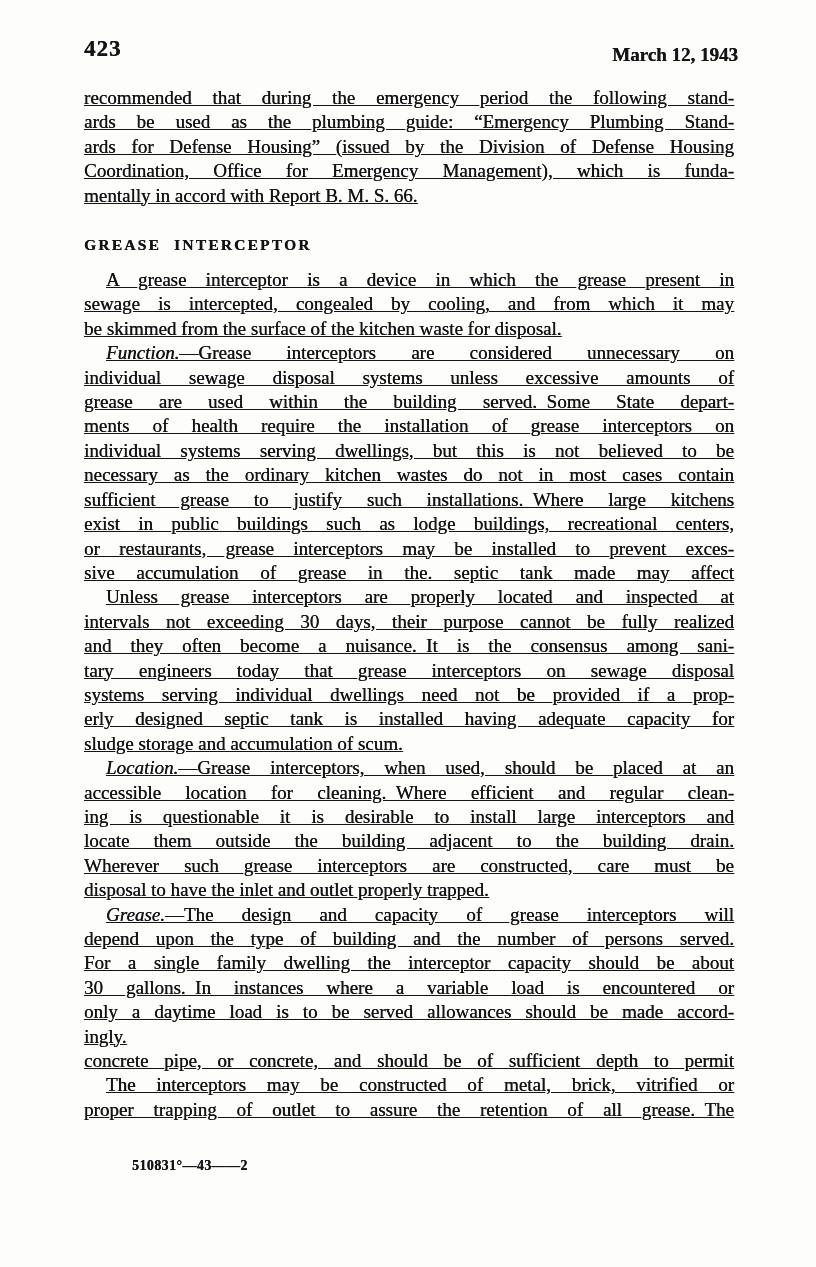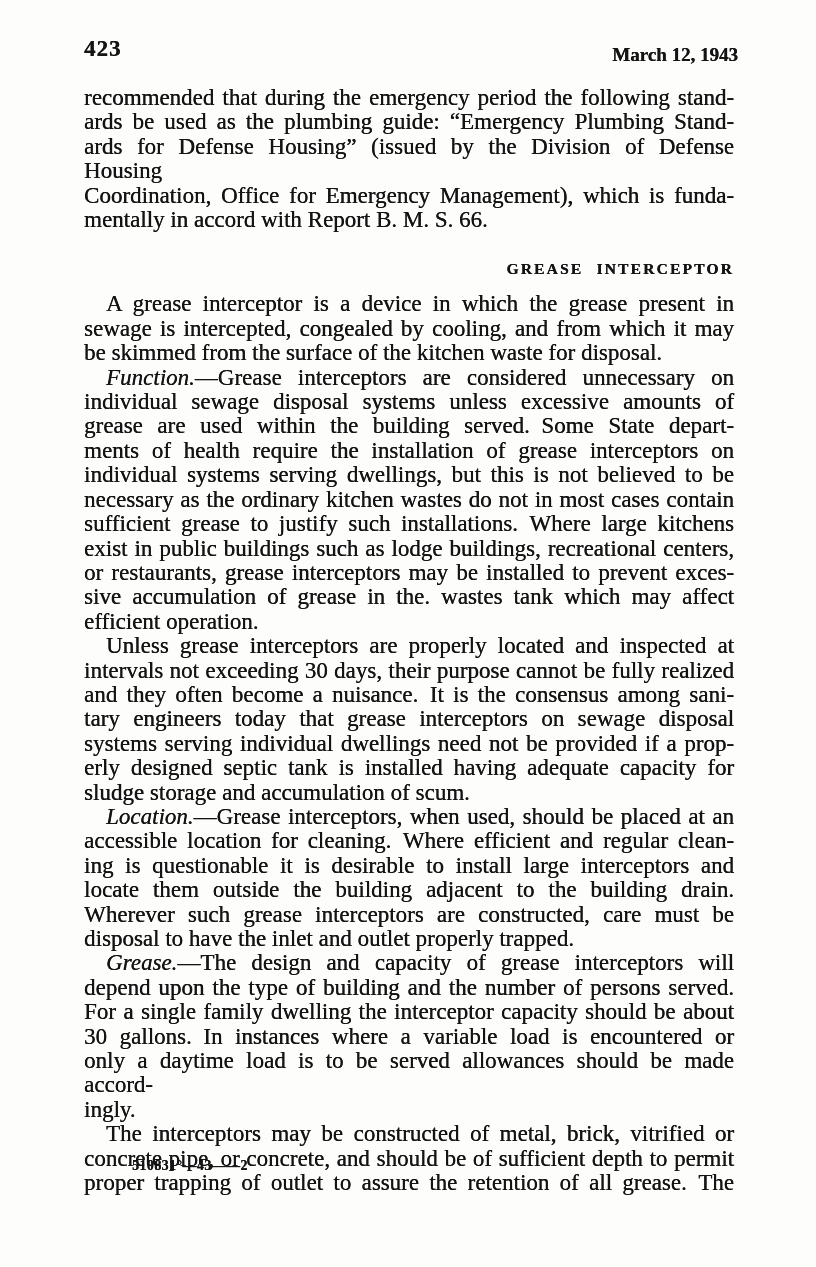--- a/index.html
+++ b/index.html
@@ -37,36 +37,37 @@
     text-shadow: 0.2px 0 currentColor;
   }
   .body-text {
     position: absolute;
     top: 86px;
     left: 84px;
     width: 650px;
   }
   .paragraph { margin: 0; }
   .line {
-    font-size: 23px;
+    font-size: 19px;
     line-height: 24.4px;
     text-align: justify;
     text-align-last: justify;
     text-shadow: 0.3px 0 currentColor;
     white-space: pre-wrap;
+    text-decoration: underline;
   }
   .line.no-just { text-align-last: left; }
   .line.indent { text-indent: 22px; }
   .line i { font-style: italic; }
   .section-heading {
     margin: 27px 0 13px 0;
     font-size: 15.5px;
     line-height: 20px;
     font-weight: bold;
-    text-align: right;
+    text-align: left;
     letter-spacing: 2.2px;
     word-spacing: 7px;
     text-shadow: 0.3px 0 currentColor;
   }
   .printers-mark {
     position: absolute;
     left: 132px;
     top: 1158px;
     font-size: 14px;
     font-weight: bold;
@@ -98,22 +99,21 @@
       <div class="paragraph">
         <div class="line indent"><i>Function.</i><span>—Grease interceptors are considered unnecessary on</span></div>
         <div class="line">individual sewage disposal systems unless excessive amounts of</div>
         <div class="line">grease are used within the building served. Some State depart-</div>
         <div class="line">ments of health require the installation of grease interceptors on</div>
         <div class="line">individual systems serving dwellings, but this is not believed to be</div>
         <div class="line">necessary as the ordinary kitchen wastes do not in most cases contain</div>
         <div class="line">sufficient grease to justify such installations. Where large kitchens</div>
         <div class="line">exist in public buildings such as lodge buildings, recreational centers,</div>
         <div class="line">or restaurants, grease interceptors may be installed to prevent exces-</div>
-        <div class="line">sive accumulation of grease in the. wastes tank which may affect</div>
-        <div class="line no-just">efficient operation.</div>
+        <div class="line">sive accumulation of grease in the. septic tank made may affect</div>
       </div>
       <div class="paragraph">
         <div class="line indent">Unless grease interceptors are properly located and inspected at</div>
         <div class="line">intervals not exceeding 30 days, their purpose cannot be fully realized</div>
         <div class="line">and they often become a nuisance. It is the consensus among sani-</div>
         <div class="line">tary engineers today that grease interceptors on sewage disposal</div>
         <div class="line">systems serving individual dwellings need not be provided if a prop-</div>
         <div class="line">erly designed septic tank is installed having adequate capacity for</div>
         <div class="line no-just">sludge storage and accumulation of scum.</div>
       </div>
@@ -127,20 +127,20 @@
       </div>
       <div class="paragraph">
         <div class="line indent"><i>Grease.</i><span>—The design and capacity of grease interceptors will</span></div>
         <div class="line">depend upon the type of building and the number of persons served.</div>
         <div class="line">For a single family dwelling the interceptor capacity should be about</div>
         <div class="line">30 gallons. In instances where a variable load is encountered or</div>
         <div class="line">only a daytime load is to be served allowances should be made accord-</div>
         <div class="line no-just">ingly.</div>
       </div>
       <div class="paragraph">
+        <div class="line">concrete pipe, or concrete, and should be of sufficient depth to permit</div>
         <div class="line indent">The interceptors may be constructed of metal, brick, vitrified or</div>
-        <div class="line">concrete pipe, or concrete, and should be of sufficient depth to permit</div>
         <div class="line">proper trapping of outlet to assure the retention of all grease. The</div>
       </div>
     </div>
 
   <div class="printers-mark">510831°—43——2</div>
 </div>
 
 </body></html>

